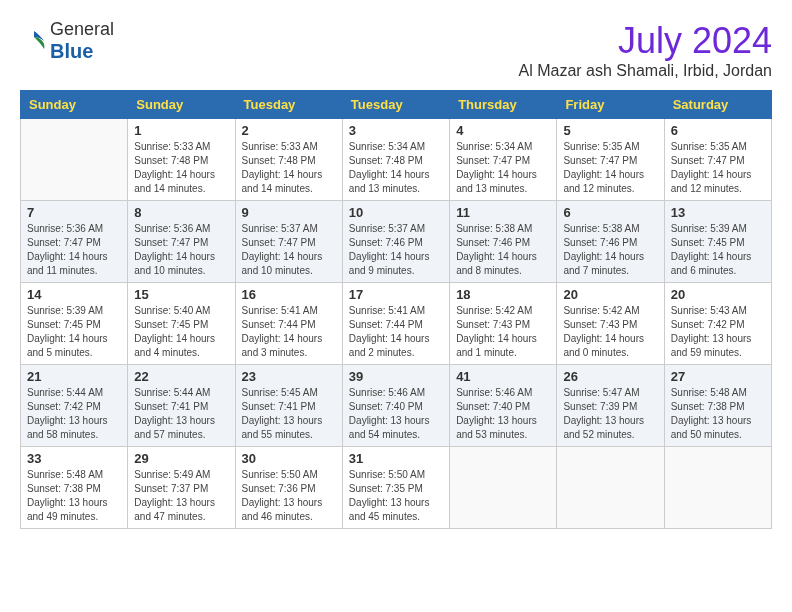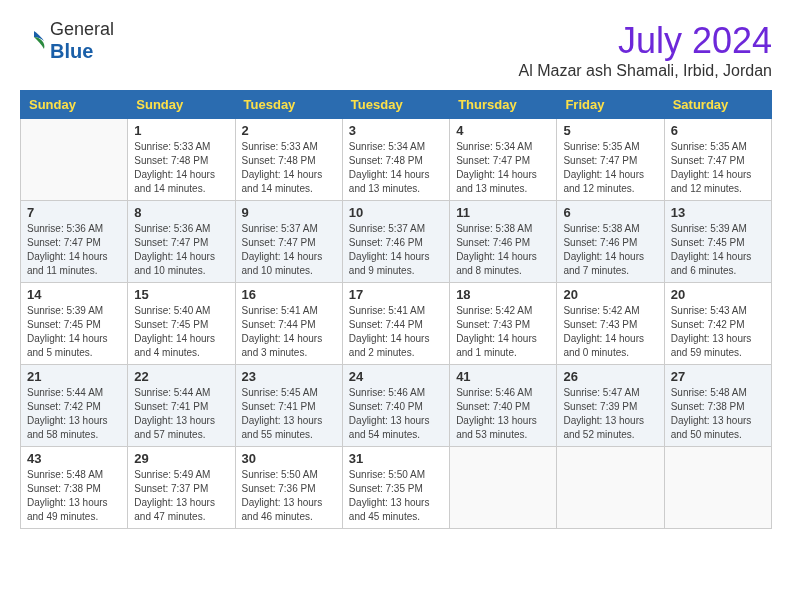--- a/index.html
+++ b/index.html
@@ -218,39 +218,39 @@
         </td>
         <td>
           <span class="day-number">22</span>
           <div class="day-info">Sunrise: 5:44 AM<br>Sunset: 7:41 PM<br>Daylight: 13 hours<br>and 57 minutes.</div>
         </td>
         <td>
           <span class="day-number">23</span>
           <div class="day-info">Sunrise: 5:45 AM<br>Sunset: 7:41 PM<br>Daylight: 13 hours<br>and 55 minutes.</div>
         </td>
         <td>
-          <span class="day-number">24</span>
+          <span class="day-number">39</span>
           <div class="day-info">Sunrise: 5:46 AM<br>Sunset: 7:40 PM<br>Daylight: 13 hours<br>and 54 minutes.</div>
         </td>
         <td>
           <span class="day-number">41</span>
           <div class="day-info">Sunrise: 5:46 AM<br>Sunset: 7:40 PM<br>Daylight: 13 hours<br>and 53 minutes.</div>
         </td>
         <td>
           <span class="day-number">26</span>
           <div class="day-info">Sunrise: 5:47 AM<br>Sunset: 7:39 PM<br>Daylight: 13 hours<br>and 52 minutes.</div>
         </td>
         <td>
           <span class="day-number">27</span>
           <div class="day-info">Sunrise: 5:48 AM<br>Sunset: 7:38 PM<br>Daylight: 13 hours<br>and 50 minutes.</div>
         </td>
       </tr>
       <tr>
         <td>
-          <span class="day-number">43</span>
+          <span class="day-number">33</span>
           <div class="day-info">Sunrise: 5:48 AM<br>Sunset: 7:38 PM<br>Daylight: 13 hours<br>and 49 minutes.</div>
         </td>
         <td>
           <span class="day-number">29</span>
           <div class="day-info">Sunrise: 5:49 AM<br>Sunset: 7:37 PM<br>Daylight: 13 hours<br>and 47 minutes.</div>
         </td>
         <td>
           <span class="day-number">30</span>
           <div class="day-info">Sunrise: 5:50 AM<br>Sunset: 7:36 PM<br>Daylight: 13 hours<br>and 46 minutes.</div>
         </td>

